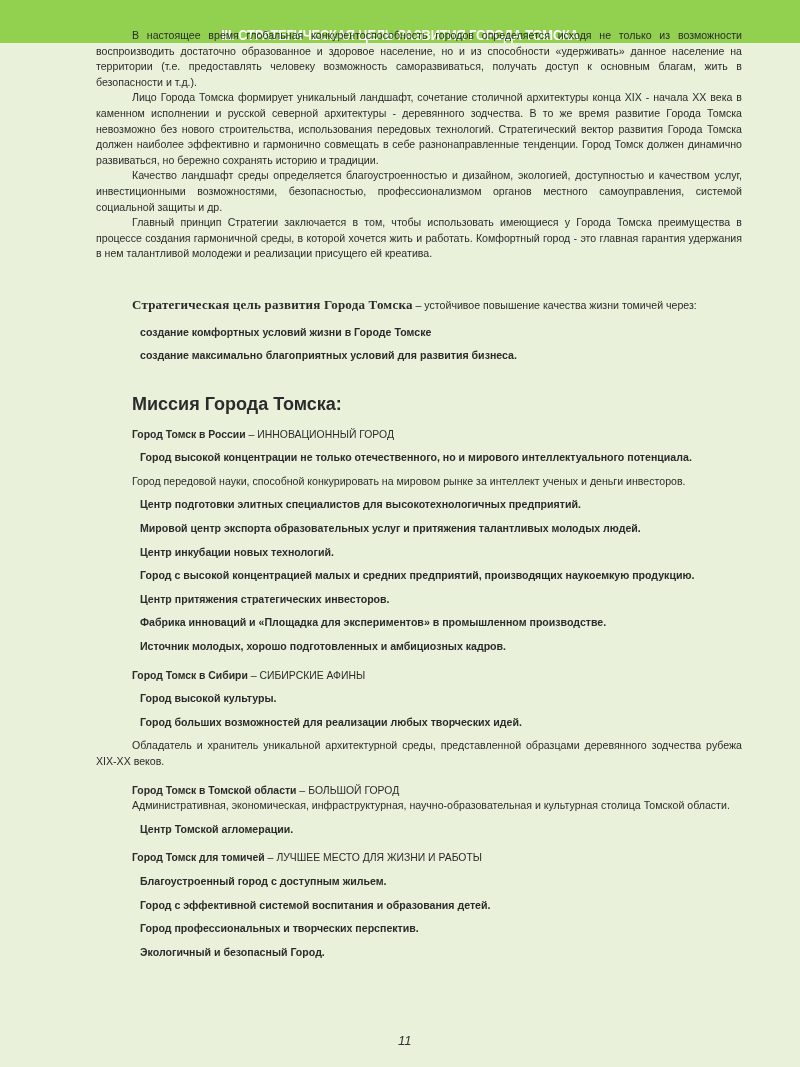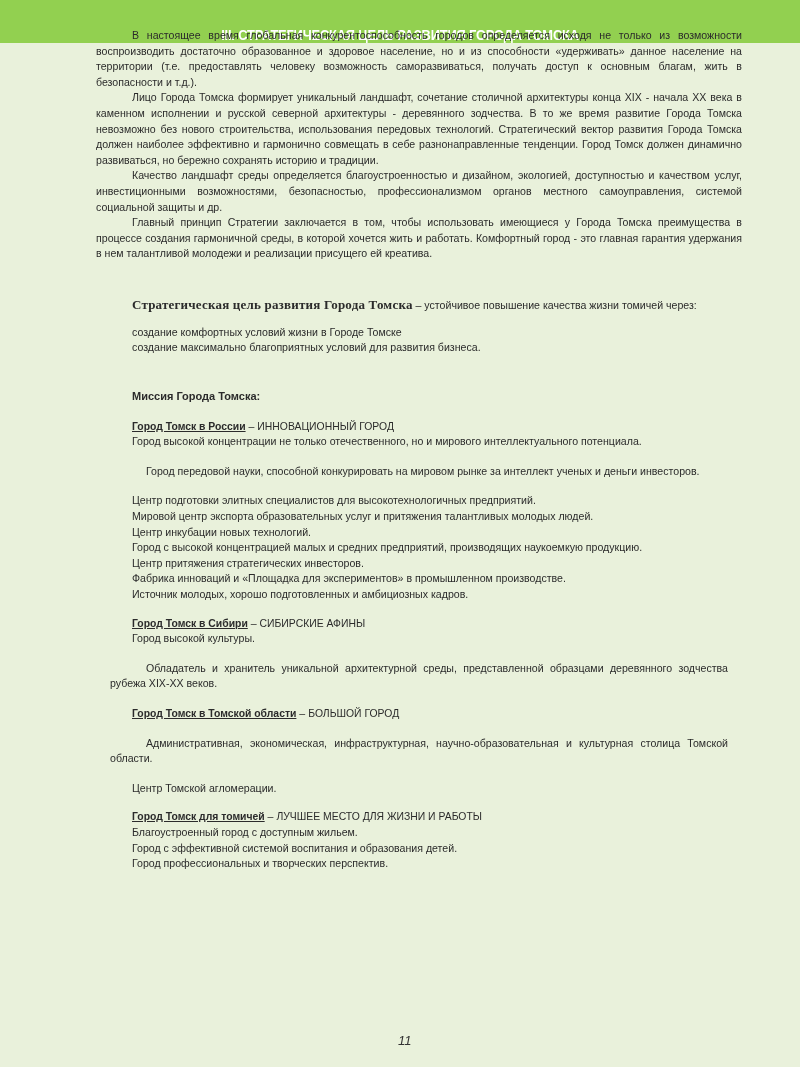--- a/index.html
+++ b/index.html
@@ -38,25 +38,26 @@
       width: 646px;
       font-size: 10.6px;
       line-height: 15.6px;
     }
     .p {
       text-align: justify;
       text-indent: 36px;
       margin: 0;
     }
     .line {
-      margin: 0;
+      margin: 8px;
       padding-left: 36px;
+      font-weight: bold;
     }
     .hang {
-      margin: 14px;
+      margin: 0;
       text-indent: 36px;
       text-align: justify;
     }
     .em {
       font-weight: bold;
       font-style: italic;
     }
     .goal {
       margin-top: 34px;
       text-indent: 36px;
@@ -66,31 +67,30 @@
     .goal-head {
       font-weight: bold;
       font-size: 13px;
       letter-spacing: 0.2px;
       font-family: Liberation Serif, serif;
     }
     .mission-title {
       margin-top: 31px;
       padding-left: 36px;
       font-weight: bold;
-      font-size: 11px;
+      font-size: 18px;
       line-height: 18px;
     }
     .block { margin-top: 13px; }
     .block-first { margin-top: 14px; }
     .subhead {
       padding-left: 36px;
       margin: 0;
     }
     .subhead .link {
-      text-decoration: underline;
       font-weight: bold;
       font-size: 10.4px;
     }
     .subhead .tag {
       font-weight: normal;
       font-size: 10.4px;
     }
     .page-number {
       position: absolute;
       left: 398px;
@@ -133,31 +133,33 @@
       <p class="line">Центр инкубации новых технологий.</p>
       <p class="line">Город с высокой концентрацией малых и средних предприятий, производящих наукоемкую продукцию.</p>
       <p class="line">Центр притяжения стратегических инвесторов.</p>
       <p class="line">Фабрика инноваций и «Площадка для экспериментов» в промышленном производстве.</p>
       <p class="line">Источник молодых, хорошо подготовленных и амбициозных кадров.</p>
     </div>
 
     <div class="block">
       <p class="subhead"><span class="link">Город Томск в Сибири</span><span> – </span><span class="tag">СИБИРСКИЕ АФИНЫ</span></p>
       <p class="line">Город высокой культуры.</p>
+      <p class="line">Город больших возможностей для реализации любых творческих идей.</p>
       <p class="hang">Обладатель и хранитель уникальной архитектурной среды, представленной образцами деревянного зодчества рубежа XIX-XX веков.</p>
     </div>
 
     <div class="block">
       <p class="subhead"><span class="link">Город Томск  в Томской области</span><span> – </span><span class="tag">БОЛЬШОЙ ГОРОД</span></p>
       <p class="hang">Административная, экономическая, инфраструктурная, научно-образовательная и культурная столица Томской области.</p>
       <p class="line">Центр Томской агломерации.</p>
     </div>
 
     <div class="block">
       <p class="subhead"><span class="link">Город Томск для томичей</span><span> – </span><span class="tag">ЛУЧШЕЕ МЕСТО ДЛЯ ЖИЗНИ И РАБОТЫ</span></p>
       <p class="line">Благоустроенный город с доступным жильем.</p>
       <p class="line">Город с эффективной системой воспитания и образования детей.</p>
       <p class="line">Город профессиональных и творческих перспектив.</p>
+      <p class="line">Экологичный и безопасный Город.</p>
     </div>
   </section>
 </div>
 
 <div class="page-number">11</div>
 
 </body></html>

